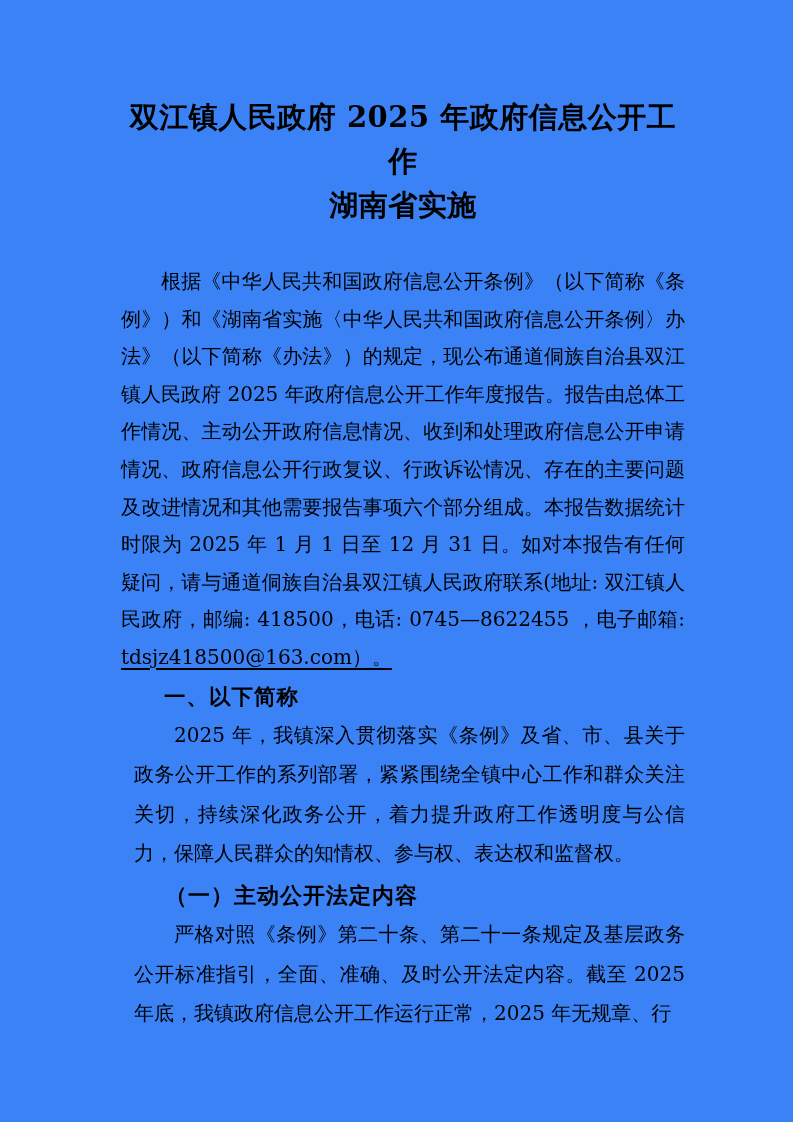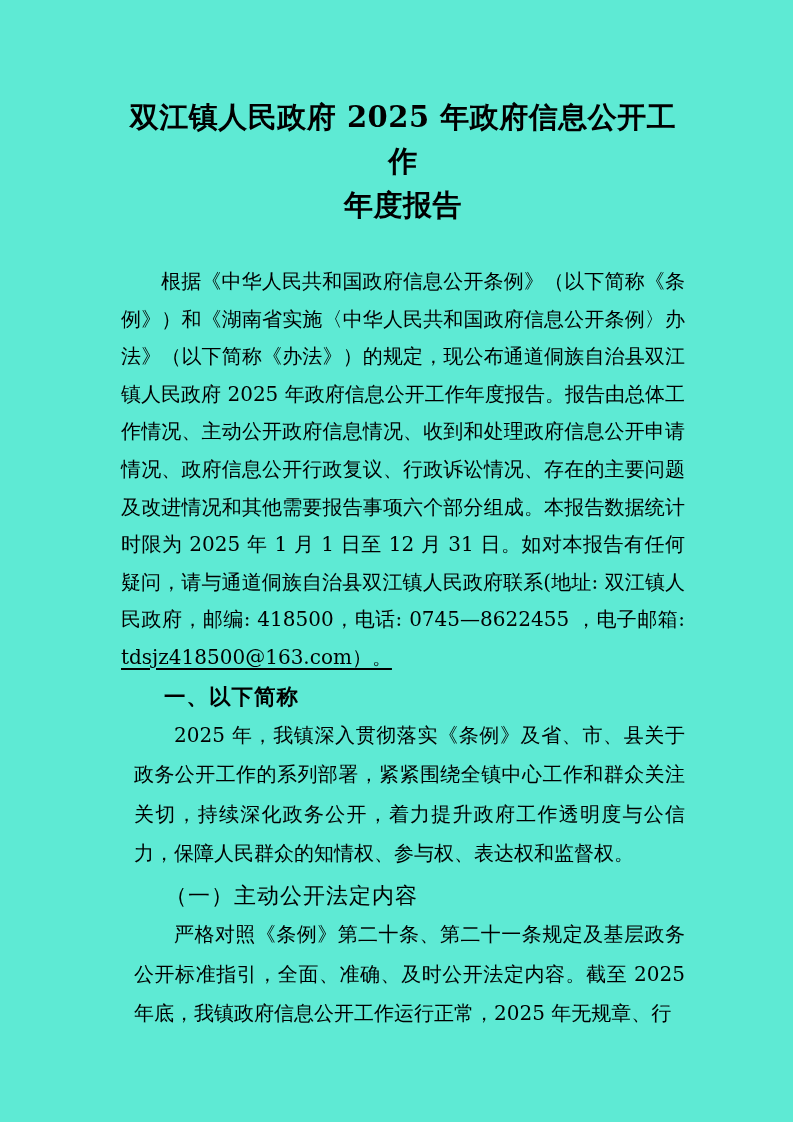--- a/index.html
+++ b/index.html
@@ -4,21 +4,21 @@
 <style>
   html, body {
     margin: 0;
     padding: 0;
     background: #ffffff;
   }
   .page {
     position: relative;
     width: 793px;
     height: 1122px;
-    background: #5eead4;
+    background: #3b82f6;
     box-sizing: border-box;
     padding: 95px 108px 0 121px;
     overflow: hidden;
     color: #000000;
     font-family: "DejaVu Serif", "Liberation Serif", serif;
   }
   .doc-title {
     font-size: 29px;
     font-weight: bold;
     line-height: 44px;
@@ -46,40 +46,40 @@
     font-size: 21.5px;
     font-weight: bold;
     line-height: 38px;
     margin: 1px 0 0 0;
     text-indent: 2em;
     font-family: "DejaVu Sans", "Liberation Sans", sans-serif;
     letter-spacing: 1px;
   }
   .subsec-heading {
     font-size: 22px;
-    font-weight: normal;
+    font-weight: bold;
     line-height: 39.5px;
     margin: 2px 0 0 0;
     text-indent: 2em;
     font-family: "DejaVu Serif", "Liberation Serif", serif;
     letter-spacing: 1px;
   }
   .underlined {
     text-decoration: underline;
     text-underline-offset: 4px;
   }
 </style>
 </head>
 <body>
 
 <div class="page">
 
   <h1 class="doc-title">
     <span style="display:block">双江镇人民政府 2025 年政府信息公开工作</span>
-    <span style="display:block">年度报告</span>
+    <span style="display:block">湖南省实施</span>
   </h1>
 
   <p class="body-text intro"><span>根据《中华人民共和国政府信息公开条例》（以下简称《条例》）和《湖南省实施〈中华人民共和国政府信息公开条例〉办法》（以下简称《办法》）的规定，现公布通道侗族自治县双江镇人民政府 2025 年政府信息公开工作年度报告。报告由总体工作情况、主动公开政府信息情况、收到和处理政府信息公开申请情况、政府信息公开行政复议、行政诉讼情况、存在的主要问题及改进情况和其他需要报告事项六个部分组成。本报告数据统计时限为 2025 年 1 月 1 日至 12 月 31 日。如对本报告有任何疑问，请与通道侗族自治县双江镇人民政府联系(地址: 双江镇人民政府，邮编: 418500，电话: 0745—8622455 ，电子邮箱: </span><span class="underlined">tdsjz418500@163.com）。</span></p>
 
   <h2 class="sec-heading">一、以下简称</h2>
 
   <p class="body-text para">2025 年，我镇深入贯彻落实《条例》及省、市、县关于政务公开工作的系列部署，紧紧围绕全镇中心工作和群众关注关切，持续深化政务公开，着力提升政府工作透明度与公信力，保障人民群众的知情权、参与权、表达权和监督权。</p>
 
   <h3 class="subsec-heading">（一）主动公开法定内容</h3>
 

